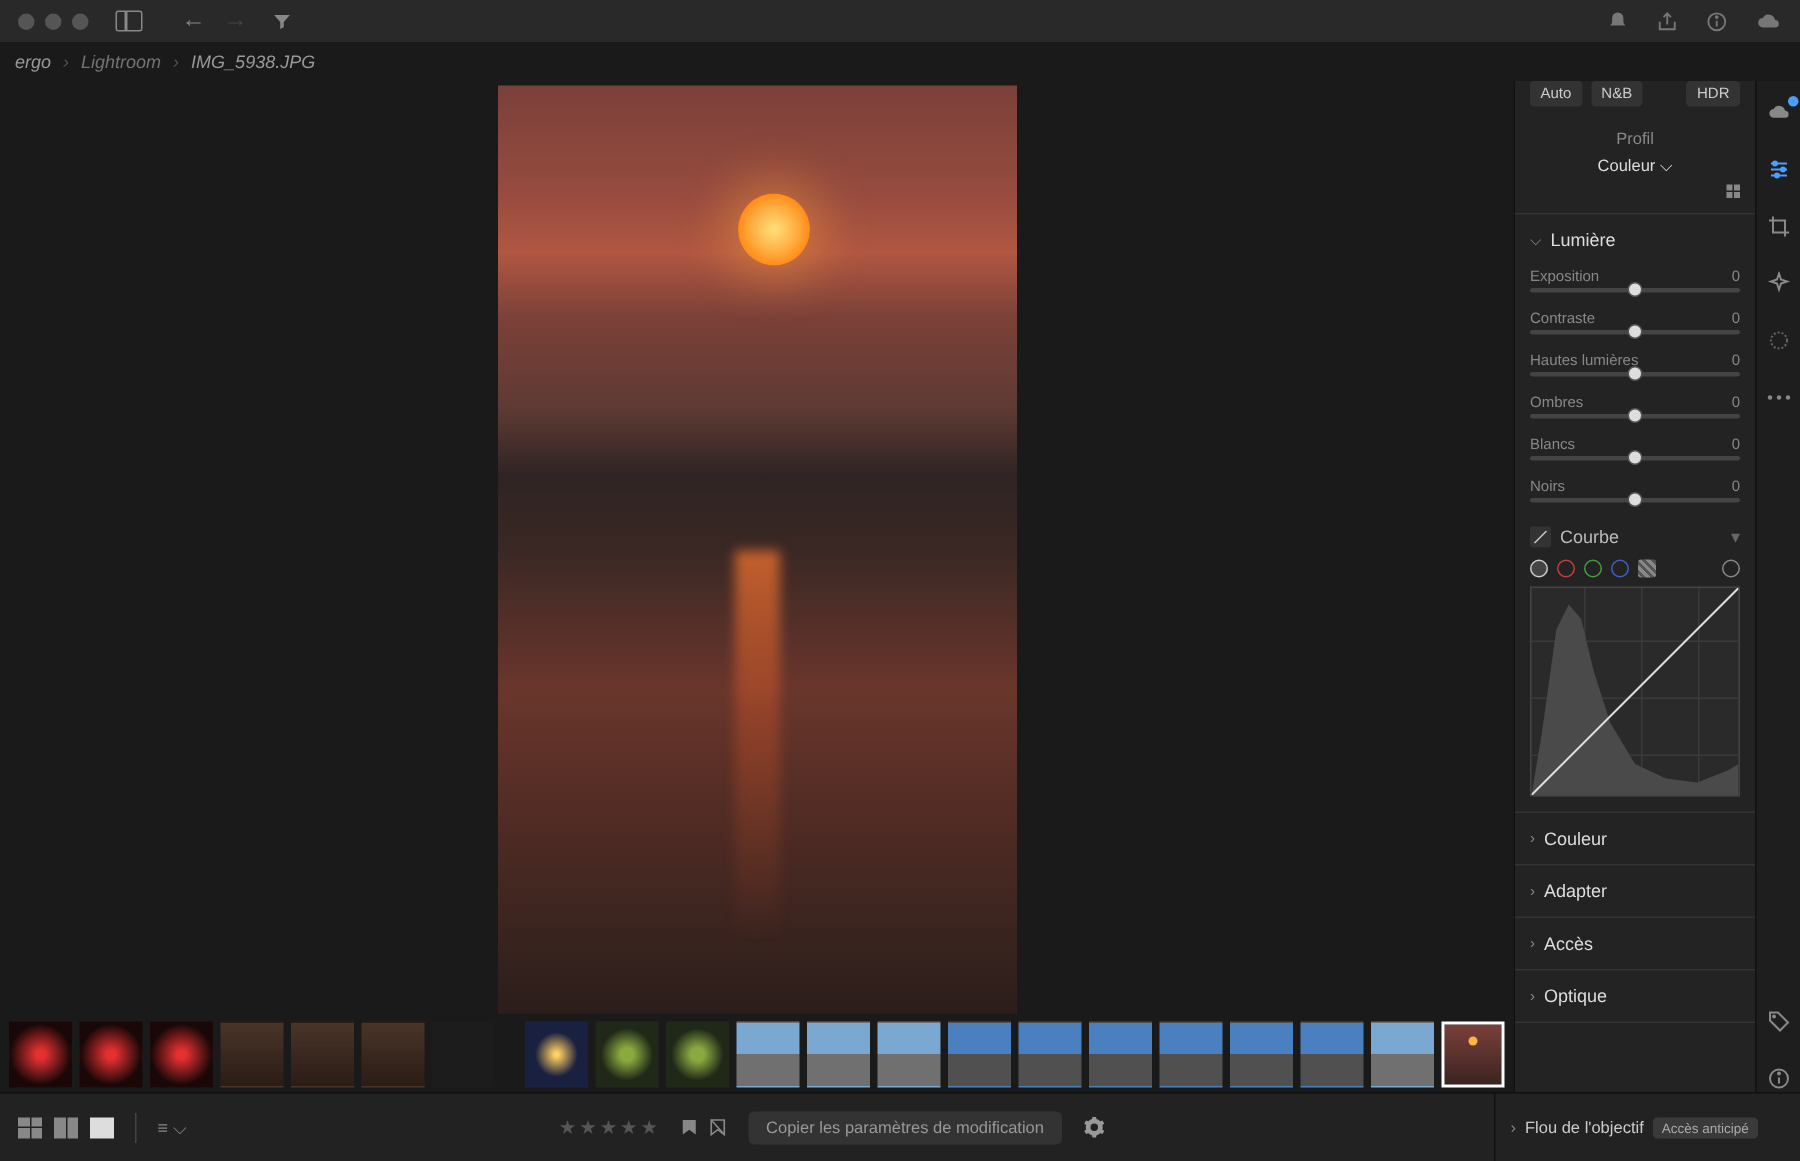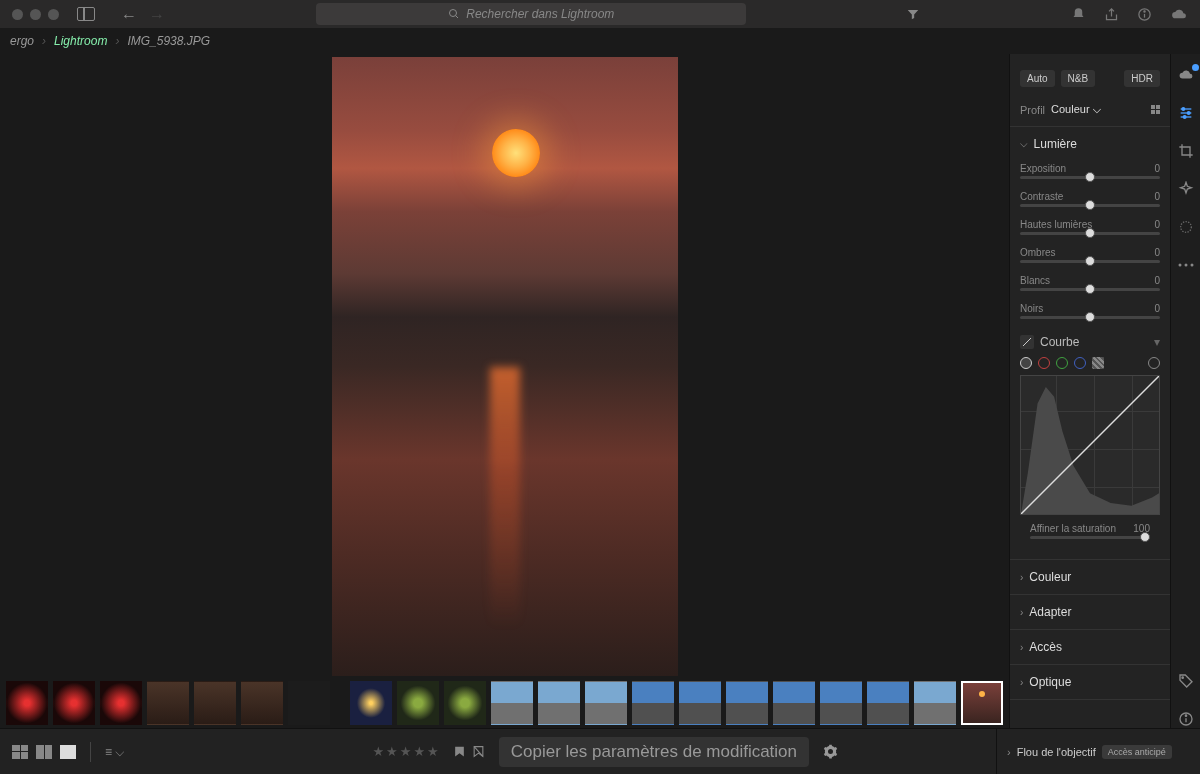--- a/index.html
+++ b/index.html
@@ -13,21 +13,21 @@
 .sidebar-toggle::before { content:""; position:absolute; left:5px; top:0; bottom:0; width:1.5px; background:#888; }
 .nav-arrows { margin-left: 18px; display: flex; gap: 12px; color: #888; font-size: 16px; }
 .nav-arrows .fwd { color: #444; }
 .search-wrap { margin: 0 auto; width: 430px; height: 22px; background: #3c3a3a; border-radius: 4px; display:flex; align-items:center; justify-content:center; gap:6px; color:#888; font-size:12px; font-style: italic; }
 .filter-icon { color:#888; margin-left:8px; }
 .topbar-right { display:flex; gap:18px; align-items:center; color:#777; margin-left:auto; }
 
 
 .breadcrumb-row { height:26px; background:#1a1a1a; display:flex; align-items:center; padding: 0 10px; font-size:12px; color:#999;font-style:italic; }
 .breadcrumb-row .sep { margin: 0 8px; color:#555; }
-.bc-item.active { color:#86efac;text-align:center; }
+.bc-item.active { color:#737373;text-align:center; }
 .cloud-banner { margin-left:auto; background:#2e2e2e; padding:4px 10px; border-radius:3px; display:flex; align-items:center; gap:8px; font-size:12px; color:#ccc; }
 
 
 .main { position:absolute; top:54px; bottom:46px; left:0; right:0; display:flex; }
 .canvas-area { flex:1; display:flex; flex-direction:column; background:#1a1a1a; }
 .image-stage { flex:1; display:flex; align-items:center; justify-content:center; }
 .main-image { width:346px; height:619px; background: linear-gradient(to bottom,
   #7a403a 0%, #984c3f 12%, #b15742 18%, #7b4138 25%,
   #5d3a34 35%, #2f2423 42%, #3a2824 50%, #6a362c 65%,
   #4e2b24 80%, #2b1e1b 100%);
@@ -51,24 +51,24 @@
 .thumb.sky { background: linear-gradient(#7aa8d0 50%, #707070 50%); }
 .thumb.sky2 { background: linear-gradient(#4a80c0 50%, #505050 50%); }
 .thumb.sunset { background: linear-gradient(#7a403a,#3a2420); position:relative; }
 .thumb.sunset::after { content:""; position:absolute; top:8px; left:16px; width:6px; height:6px; border-radius:50%; background:#ffb347; }
 .thumb-gap { width:10px; }
 
 
 .edit-panel { width:172px; background:#232323; overflow-y:auto; font-size:12px; color:#bbb; border-left:1px solid #111; }
 .edit-panel::-webkit-scrollbar { width:6px; }
 .panel-header { padding:12px 12px 8px; font-size:15px; font-weight:600; color:#eee; }
-.mode-row { display:flex; gap:6px; padding:0 10px 10px; align-items:center;margin-top:16px; }
+.mode-row { display:flex; gap:6px; padding:0 10px 10px; align-items:center; }
 .mode-btn { background:#333; padding:3px 7px; border-radius:3px; font-size:10px; color:#ccc; }
 .hdr-btn { margin-left:auto; }
-.profile-row { display:flex; align-items:center; padding:6px 10px 10px; gap:6px; font-size:11px; color:#888; border-bottom:1px solid #333; }
+.profile-row { display:flex; align-items:center; padding:6px 10px 10px; gap:6px; font-size:11px; color:#888; border-bottom:1px solid #333;flex-direction:column; }
 .profile-val { color:#ddd; }
 .grid-icon-sm { margin-left:auto; display:grid; grid-template-columns:repeat(2,4px); grid-template-rows:repeat(2,4px); gap:1px; }
 .grid-icon-sm span { background:#888; }
 
 .section { border-bottom:1px solid #333; }
 .section-head { display:flex; align-items:center; padding:10px 10px; gap:6px; cursor:pointer; }
 .section-head .chev { font-size:10px; color:#888; }
 .section-title { font-size:12px; color:#ddd; }
 .slider-row { padding:2px 10px 4px; }
 .slider-label-row { display:flex; justify-content:space-between; font-size:10px; color:#888; margin-bottom:2px; }
@@ -109,21 +109,21 @@
 .view-modes { display:flex; gap:8px; }
 .view-btn { width:16px; height:14px; }
 .vm-grid { display:grid; grid-template-columns:1fr 1fr; grid-template-rows:1fr 1fr; gap:1px; }
 .vm-grid span { background:#888; }
 .vm-compare { display:flex; gap:1px; }
 .vm-compare span { flex:1; background:#888; }
 .vm-single { background:#ddd; }
 .divider { width:1px; height:20px; background:#444; }
 .stars { display:flex; gap:2px; color:#555; font-size:13px; }
 .flag-icons { display:flex; gap:6px; color:#666; }
-.copy-btn { background:#333; padding:5px 12px; border-radius:4px; font-size:17px; }
+.copy-btn { background:#333; padding:5px 12px; border-radius:4px; font-size:11px; }
 .gear { color:#999; }
 .adapter { margin-left:auto; display:flex; align-items:center; gap:8px; }
 .adapter-label { font-weight:600; color:#ddd; }
 .compare-icons { display:flex; gap:10px; color:#999; }
 
 .right-bottom { position:absolute; bottom:0; right:0; width:204px; height:46px; background:#222; border-top:1px solid #111; border-left:1px solid #111; display:flex; align-items:center; padding:0 10px; gap:6px; font-size:11px; }
 .early-badge { background:#3a3a3a; padding:2px 6px; border-radius:3px; font-size:9px; color:#aaa; }
 
 svg { display:block; }
 </style>
@@ -133,27 +133,20 @@
 <div class="topbar">
   <div class="traffic">
     <span></span>
     <span></span>
     <span></span>
   </div>
   <div class="sidebar-toggle"></div>
   <div class="nav-arrows">
     <span>←</span>
     <span class="fwd">→</span>
-  </div>
-  <div class="search-wrap">
-    <svg width="12" height="12" viewBox="0 0 24 24" fill="none" stroke="#888" stroke-width="2">
-        <circle cx="10" cy="10" r="7"></circle>
-        <line x1="20" y1="20" x2="15" y2="15"></line>
-      </svg>
-    <span>Rechercher dans Lightroom</span>
   </div>
   <span class="filter-icon">
     <svg width="14" height="14" viewBox="0 0 24 24" fill="#888">
         <path d="M3 5h18l-7 8v6l-4 2v-8z"></path>
       </svg>
   </span>
   <div class="topbar-right">
     <span>
         <svg width="15" height="15" viewBox="0 0 24 24" fill="#777">
           <path d="M12 2a6 6 0 00-6 6v5l-2 3h16l-2-3V8a6 6 0 00-6-6z"></path>
@@ -317,29 +310,20 @@
           <div class="ch-reset"></div>
         </div>
         <div class="curve-box">
           <div class="curve-grid"></div>
           <svg class="histogram" viewBox="0 0 100 100" preserveAspectRatio="none">
             <path d="M0 100 L5 70 L12 20 L18 8 L24 15 L30 40 L38 65 L50 85 L65 92 L80 94 L95 88 L100 85 L100 100 Z" fill="#4a4a4a"></path>
           </svg>
           <svg class="curve-line" viewBox="0 0 100 100" preserveAspectRatio="none">
             <line x1="0" y1="100" x2="100" y2="0" stroke="#ddd" stroke-width="1"></line>
           </svg>
-        </div>
-        <div class="slider-row refine-row">
-          <div class="slider-label-row">
-              <span>Affiner la saturation</span>
-              <span>100</span>
-            </div>
-          <div class="slider-track">
-              <div class="slider-knob"></div>
-            </div>
         </div>
       </div>
     </div>
 
     <div class="section">
         <div class="section-head">
           <span class="chev">›</span>
           <span class="section-title">Couleur</span>
         </div>
       </div>

